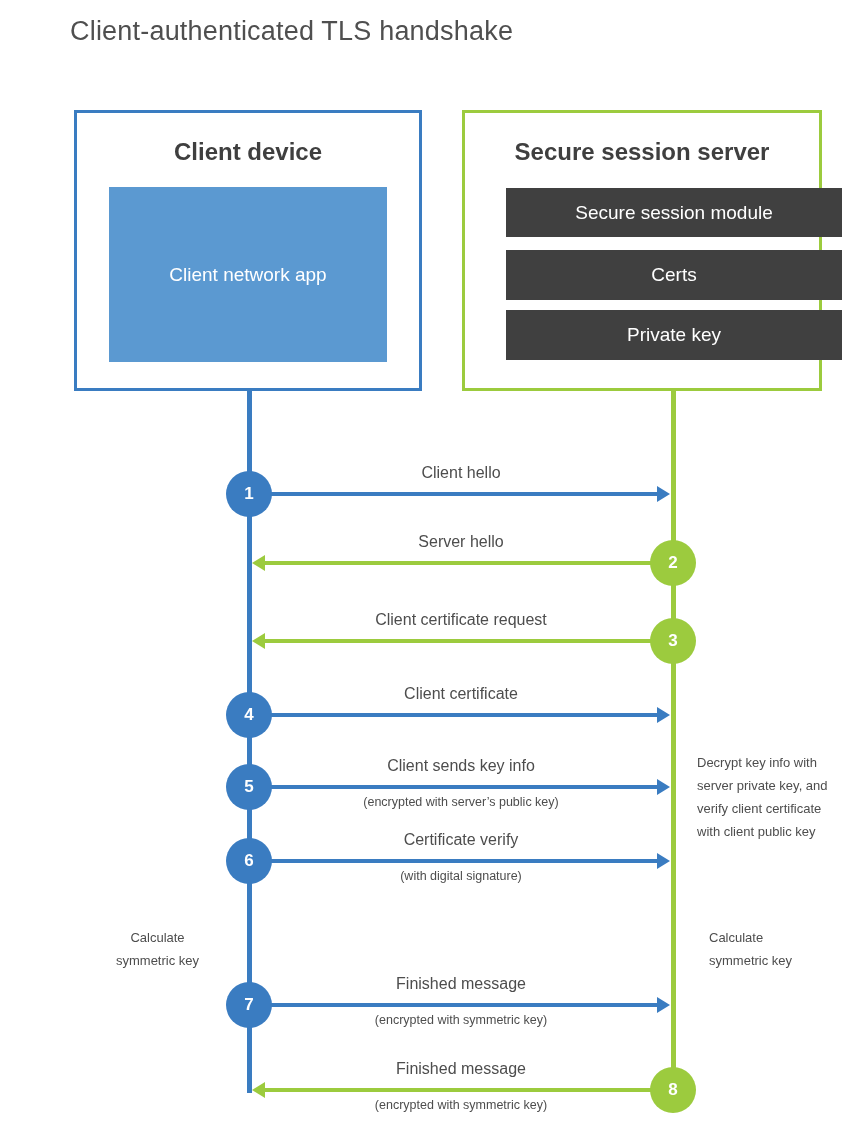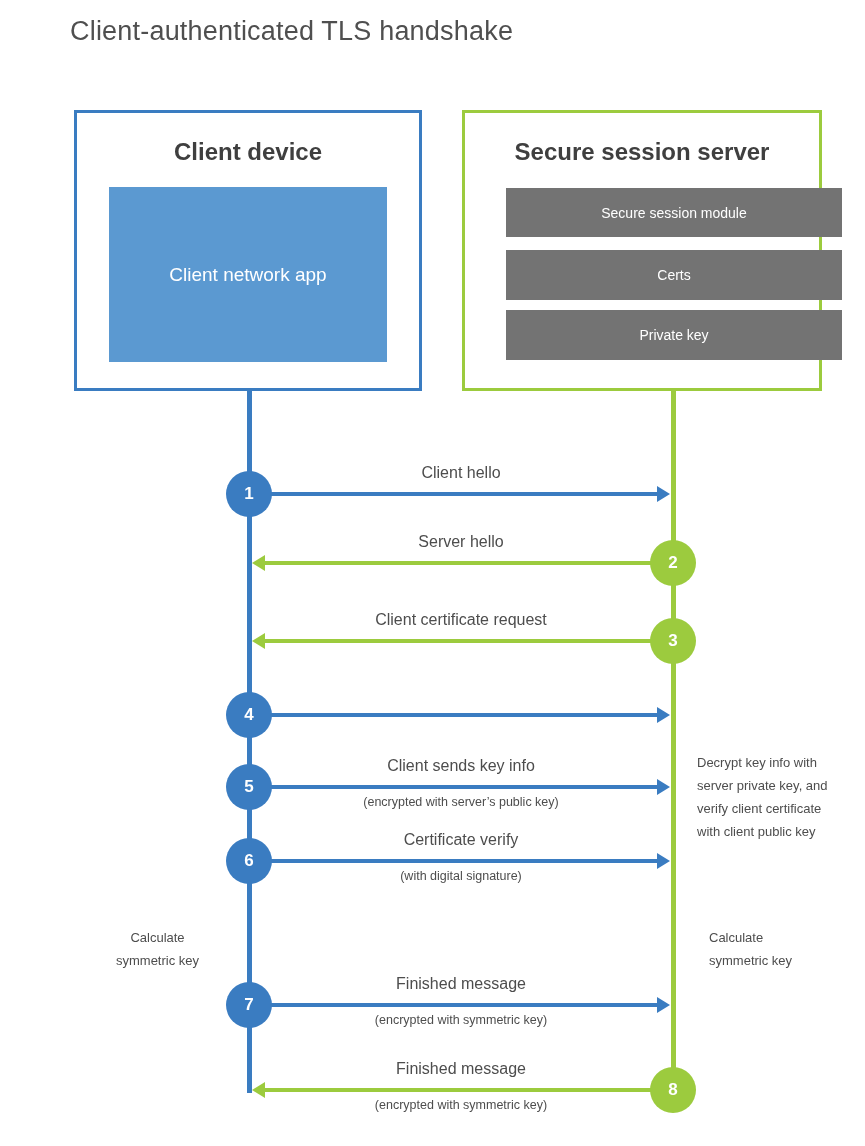--- a/index.html
+++ b/index.html
@@ -23,22 +23,22 @@
     position:absolute;left:0;right:0;top:25px;text-align:center;
     font-size:24px;font-weight:bold;color:#3f3f3f;
   }
   .app-box{
     position:absolute;left:32px;top:74px;width:278px;height:175px;
     background:#5b99d1;color:#ffffff;font-size:19px;
     display:flex;align-items:center;justify-content:center;text-align:center;
     line-height:26px;
   }
   .module-bar{
-    position:absolute;left:41px;width:336px;background:#737373;color:#ffffff;
-    font-size:14px;display:flex;align-items:center;justify-content:center;
+    position:absolute;left:41px;width:336px;background:#404040;color:#ffffff;
+    font-size:19px;display:flex;align-items:center;justify-content:center;
   }
   .bar-0{top:75px;height:49px;}
   .bar-1{top:137px;height:50px;}
   .bar-2{top:197px;height:50px;}
   
   .vline{position:absolute;width:5px;}
   .vline-client{left:207px;top:391px;height:702px;background:#3a7cc1;}
   .vline-server{left:631px;top:391px;height:699px;background:#9ccb3e;}
   
   .step-circle{
@@ -108,20 +108,21 @@
   <div class="step-circle c-blue" style="left:186px;top:471px">1</div>
 
   <div class="msg-label" style="top:533px">Server hello</div>
   <div class="arrow arrow-left" style="top:561px"></div>
   <div class="step-circle c-green" style="left:610px;top:540px">2</div>
 
   <div class="msg-label" style="top:611px">Client certificate request</div>
   <div class="arrow arrow-left" style="top:639px"></div>
   <div class="step-circle c-green" style="left:610px;top:618px">3</div>
 
+  <div class="msg-label" style="top:685px">Client certificate</div>
   <div class="arrow arrow-right" style="top:713px"></div>
   <div class="step-circle c-blue" style="left:186px;top:692px">4</div>
 
   <div class="msg-label" style="top:757px">Client sends key info</div>
   <div class="arrow arrow-right" style="top:785px"></div>
   <div class="msg-sub" style="top:795px">(encrypted with server’s public key)</div>
   <div class="step-circle c-blue" style="left:186px;top:764px">5</div>
 
   <div class="msg-label" style="top:831px">Certificate verify</div>
   <div class="arrow arrow-right" style="top:859px"></div>

